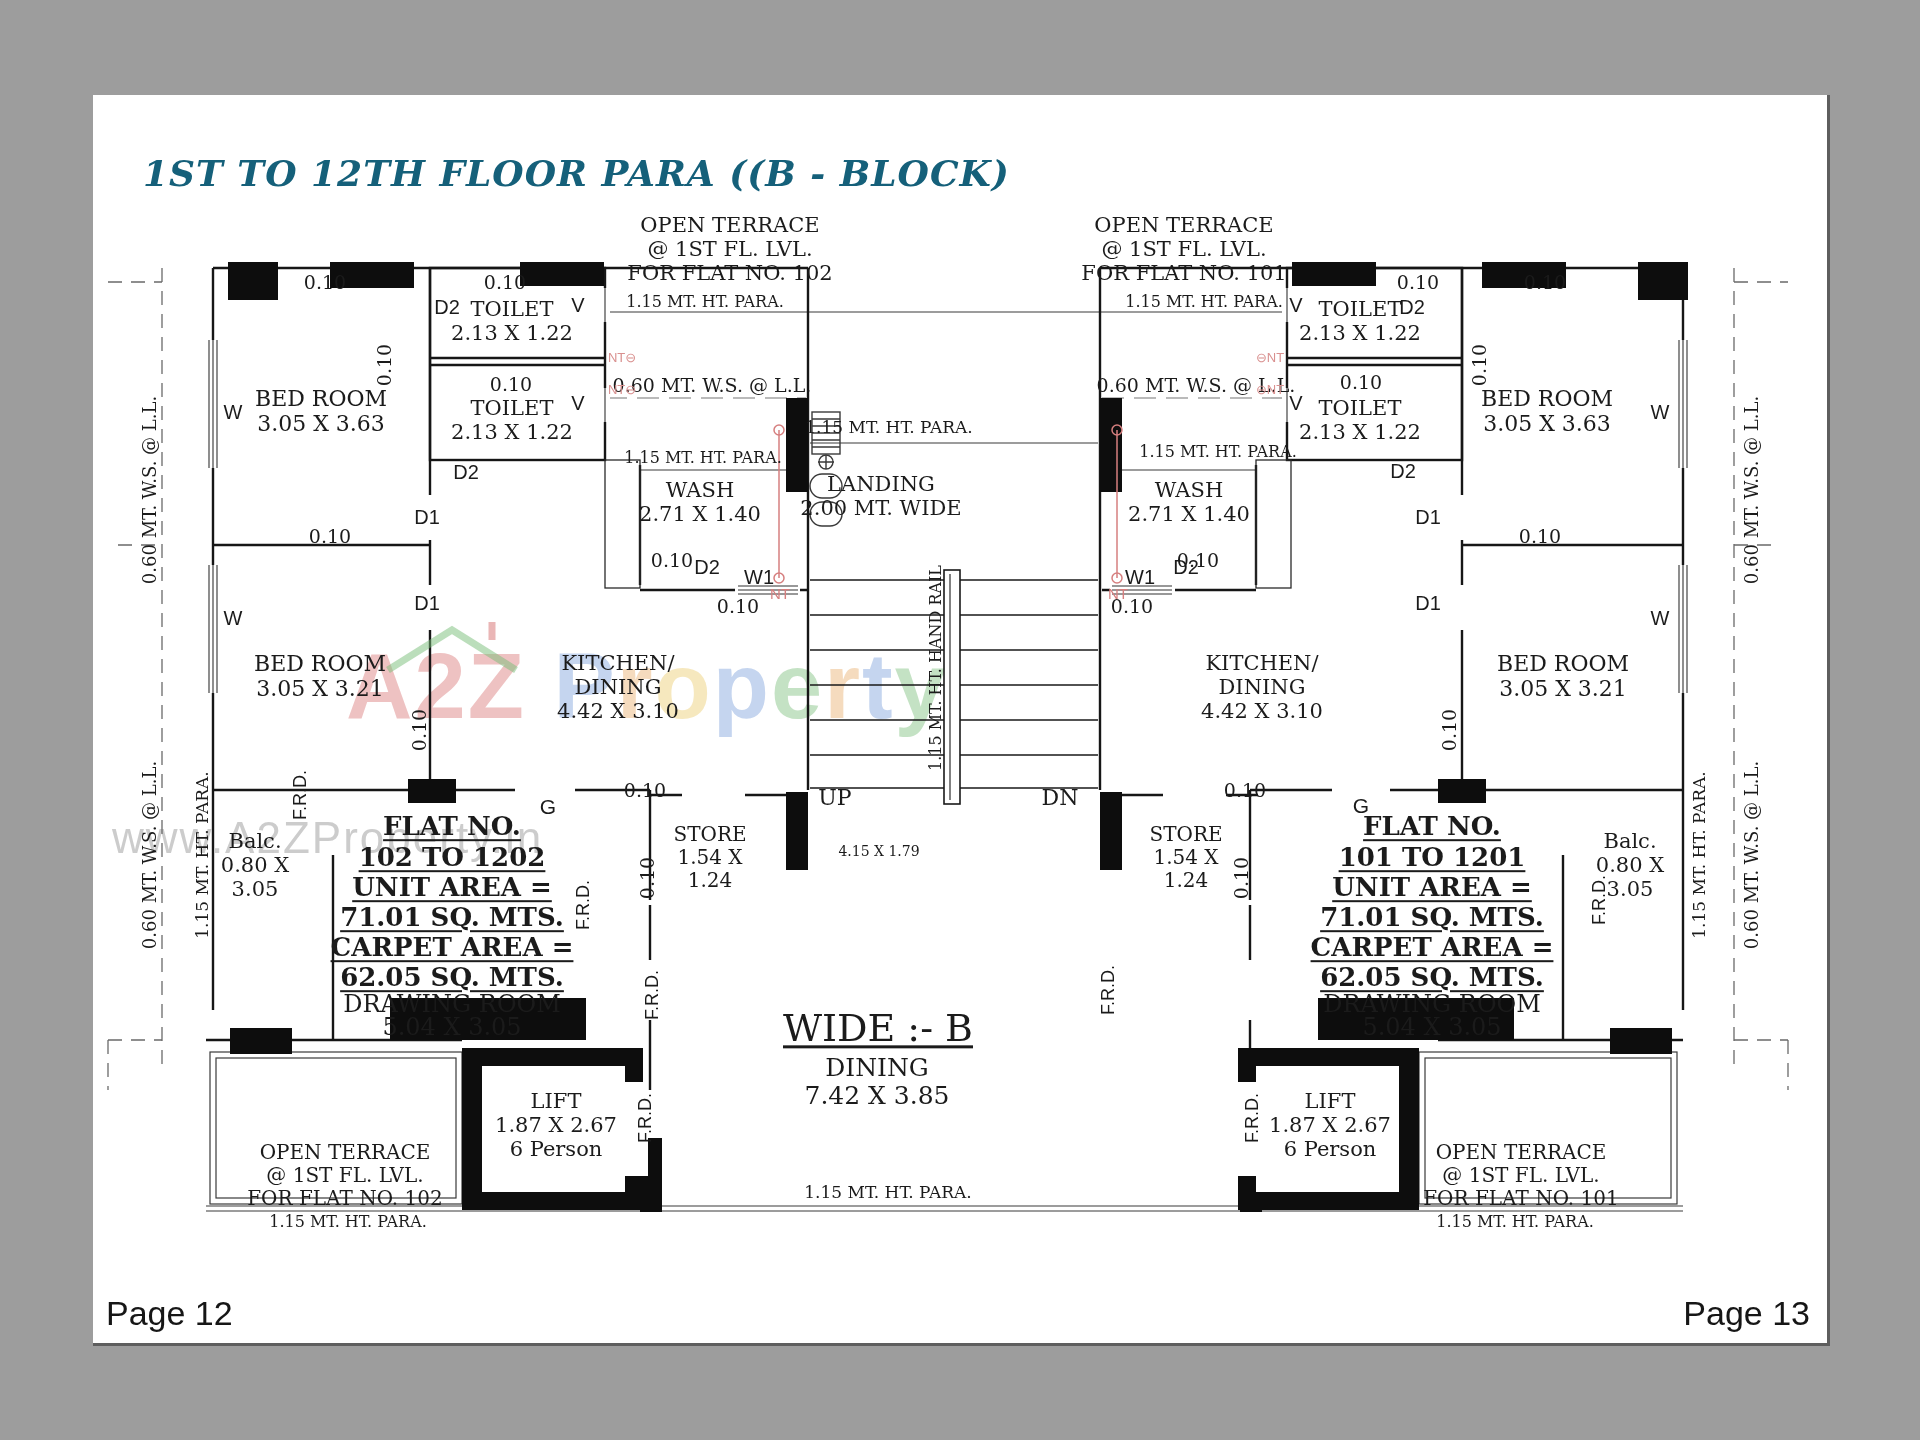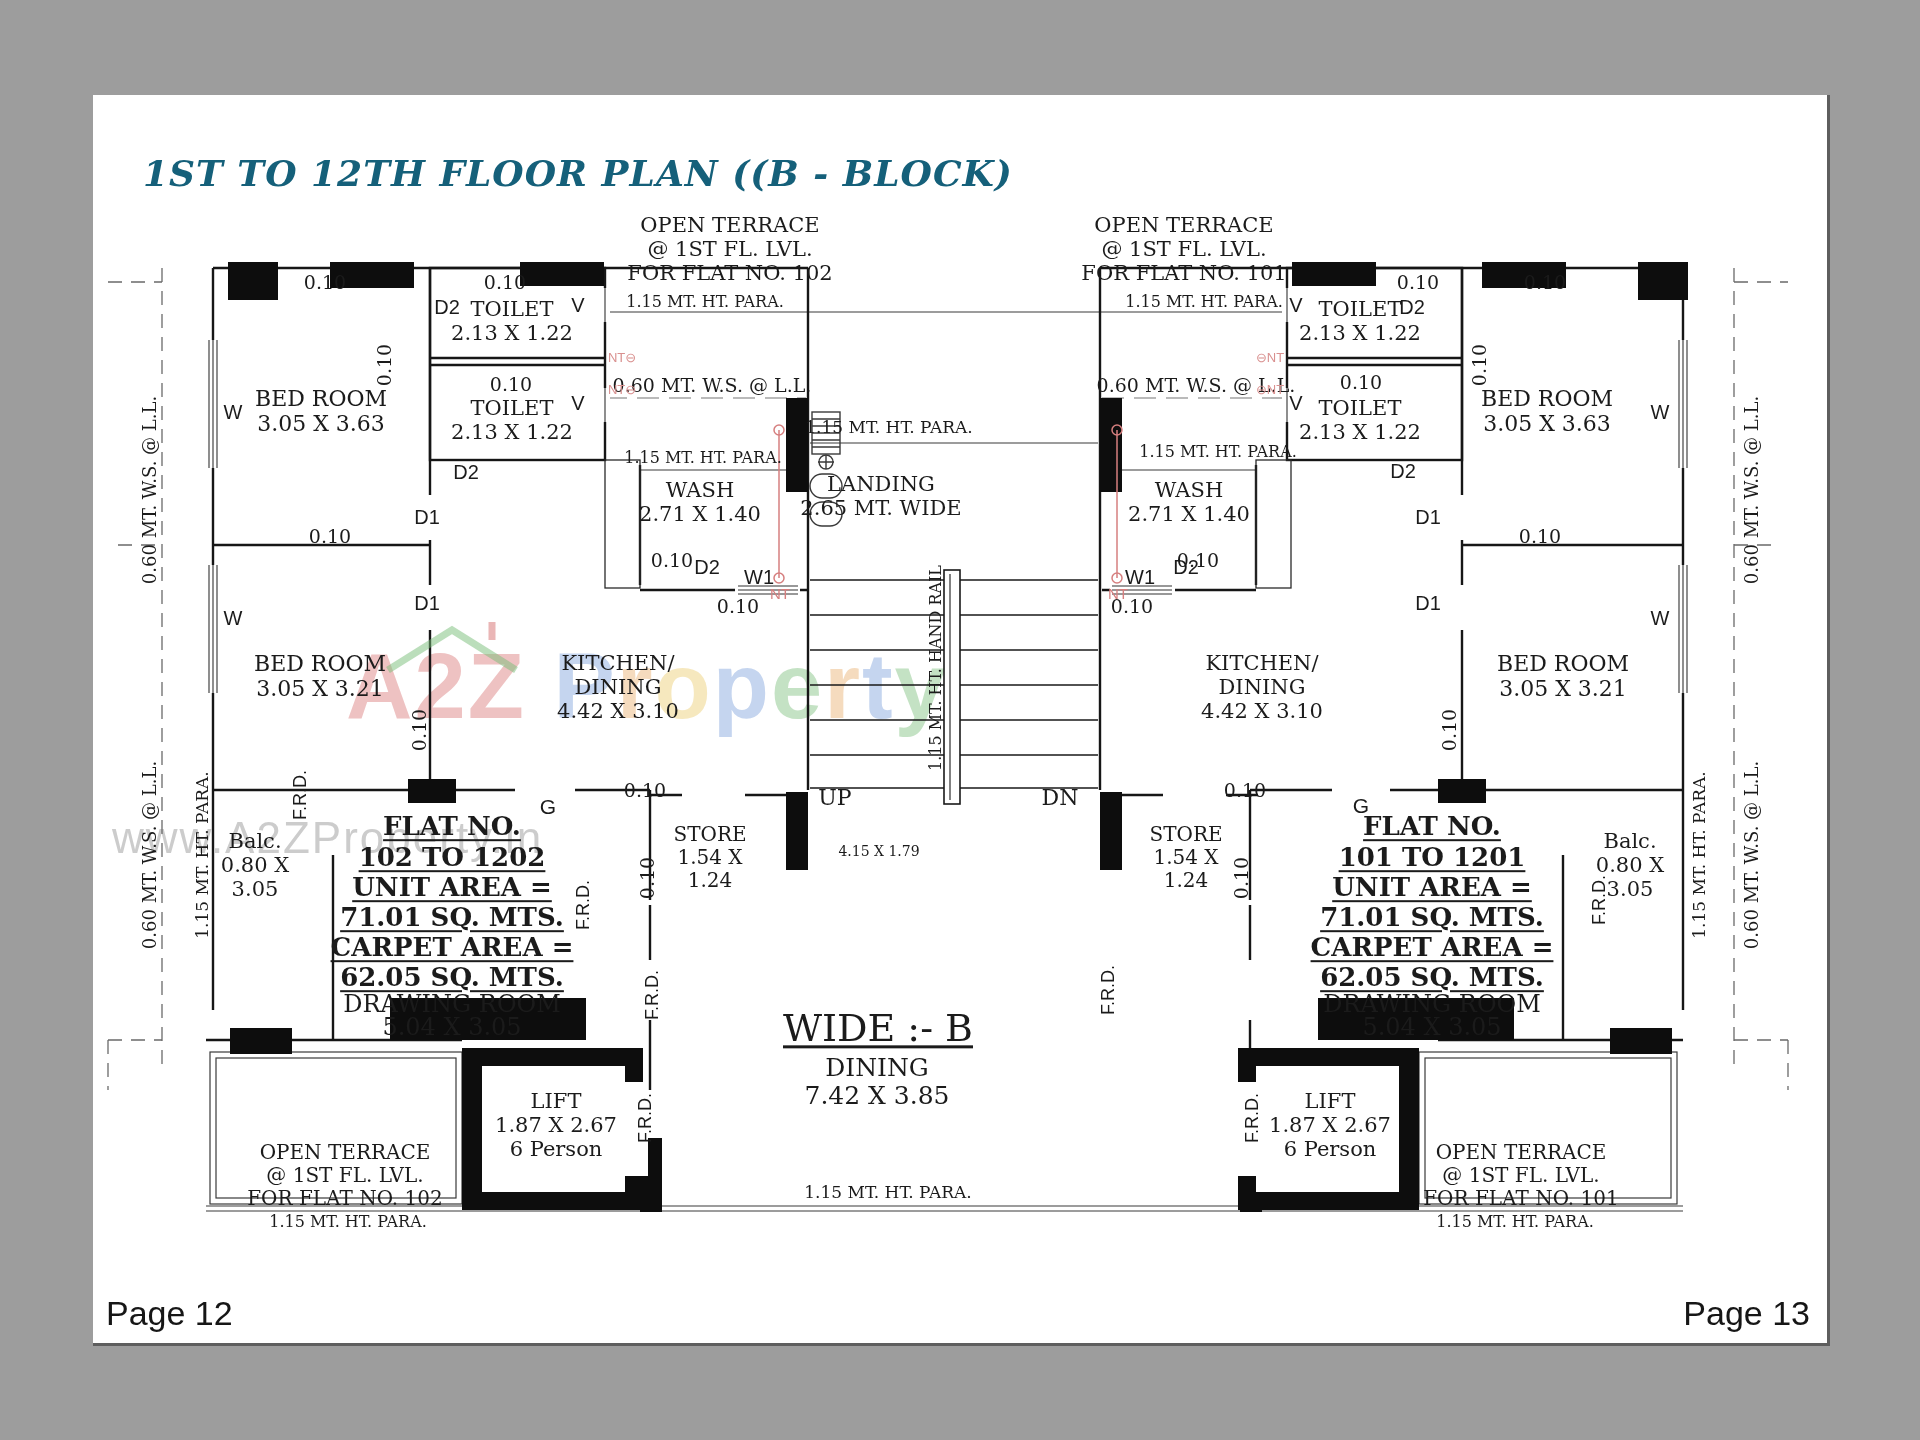--- a/index.html
+++ b/index.html
@@ -180,38 +180,38 @@
       <circle cx="1117" cy="430" r="5"></circle>
       <circle cx="1117" cy="578" r="5"></circle>
     </g>
 
     <g>
       <path d="M388,670 L452,630 L516,670" stroke="rgba(120,190,120,0.5)" stroke-width="7" fill="none"></path>
       <path d="M492,640 V622" stroke="rgba(214,110,110,0.5)" stroke-width="7"></path>
     </g>
   </svg>
 
-  <div class="title">1ST TO 12TH FLOOR PLAN ((B - BLOCK)</div>
+  <div class="title">1ST TO 12TH FLOOR PARA ((B - BLOCK)</div>
   <div class="pagenum left">Page 12</div>
   <div class="pagenum right">Page 13</div>
 
   <div id="labels">
       <div class="lbl" style="left: 730px; top: 250px; font-size: 21px;">OPEN TERRACE
 @ 1ST FL. LVL.
 FOR FLAT NO. 102</div>
       <div class="lbl" style="left: 705px; top: 302px; font-size: 16px;">1.15 MT. HT. PARA.</div>
       <div class="lbl" style="left: 712px; top: 386px; font-size: 19px;">0.60 MT. W.S. @ L.L.</div>
       <div class="lbl" style="left: 1184px; top: 250px; font-size: 21px;">OPEN TERRACE
 @ 1ST FL. LVL.
 FOR FLAT NO. 101</div>
       <div class="lbl" style="left: 1204px; top: 302px; font-size: 16px;">1.15 MT. HT. PARA.</div>
       <div class="lbl" style="left: 1196px; top: 386px; font-size: 19px;">0.60 MT. W.S. @ L.L.</div>
       <div class="lbl" style="left: 889px; top: 428px; font-size: 17px;">1.15 MT. HT. PARA.</div>
       <div class="lbl" style="left: 881px; top: 497px; font-size: 21px;">LANDING
-2.65 MT. WIDE</div>
+2.00 MT. WIDE</div>
       <div class="lbl" style="left: 703px; top: 458px; font-size: 16px;">1.15 MT. HT. PARA.</div>
       <div class="lbl" style="left: 1218px; top: 452px; font-size: 16px;">1.15 MT. HT. PARA.</div>
       <div class="lbl" style="left: 321px; top: 411px; font-size: 22px;">BED ROOM
 3.05 X 3.63</div>
       <div class="lbl" style="left: 1547px; top: 411px; font-size: 22px;">BED ROOM
 3.05 X 3.63</div>
       <div class="lbl" style="left: 512px; top: 322px; font-size: 21px;">TOILET
 2.13 X 1.22</div>
       <div class="lbl" style="left: 512px; top: 421px; font-size: 21px;">TOILET
 2.13 X 1.22</div>

